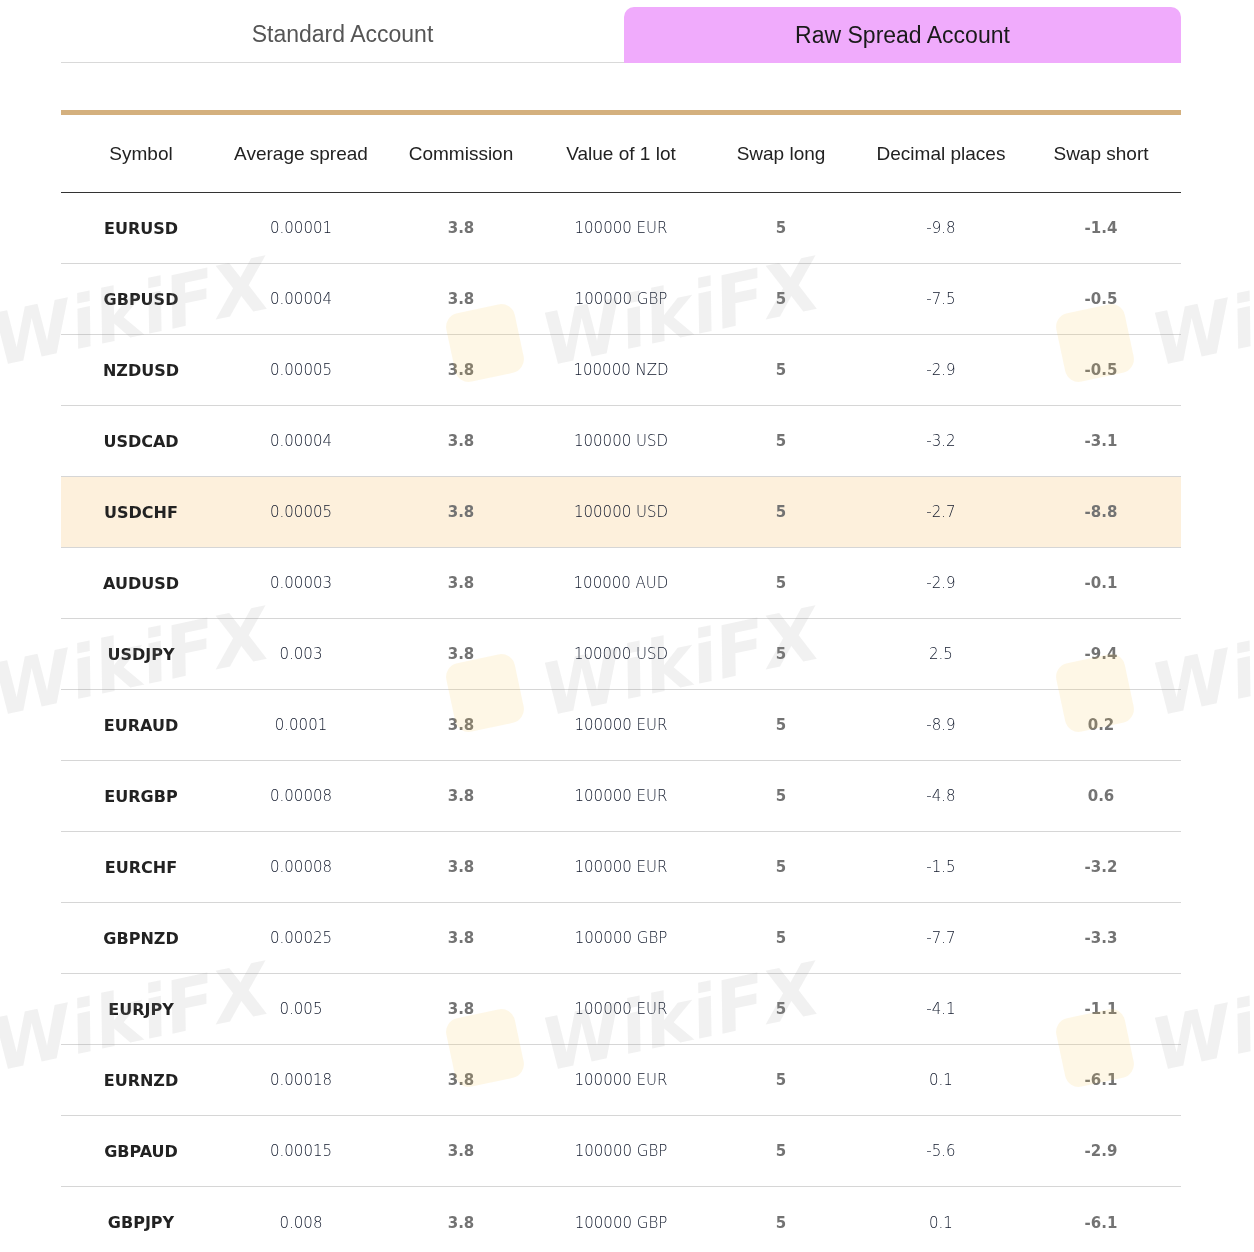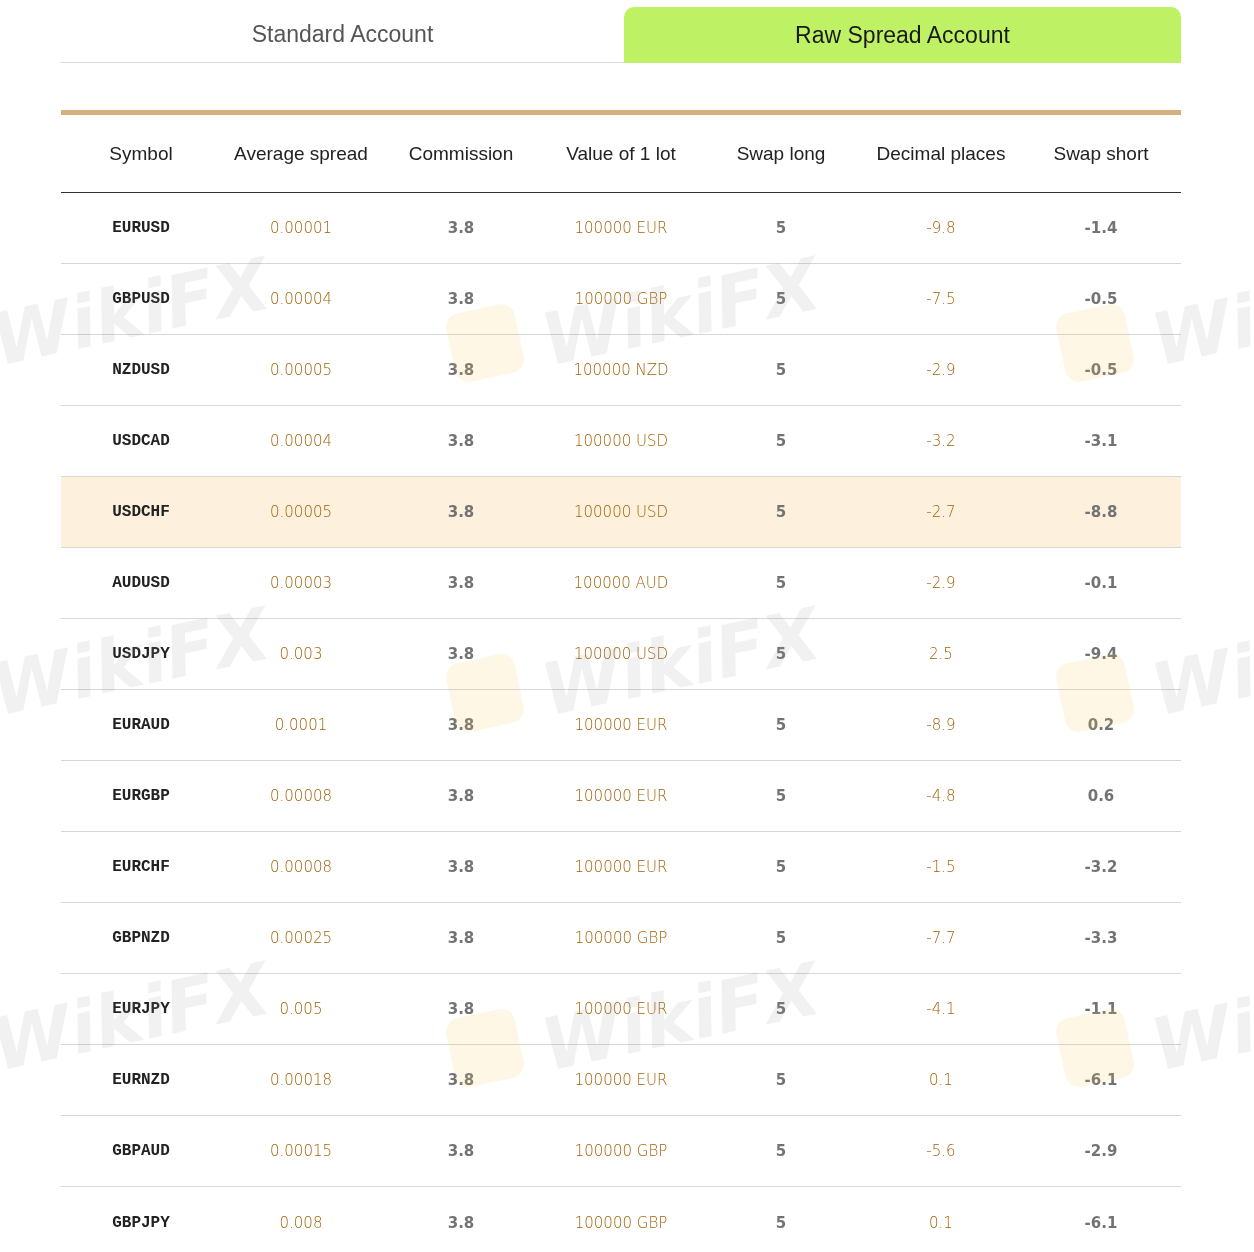--- a/index.html
+++ b/index.html
@@ -33,21 +33,21 @@
       cursor: pointer;
       box-sizing: border-box;
     }
     .tab.inactive {
       color: #555555;
       border-bottom: 1px solid #d9d9d9;
       flex: 0 0 563px;
     }
     .tab.active {
       color: #1a1a1a;
-      background: #bef264;
+      background: #f0abfc;
       border-radius: 10px 10px 0 0;
       flex: 0 0 557px;
     }
     .accent-bar {
       position: absolute;
       left: 61px;
       top: 110px;
       width: 1120px;
       height: 5px;
       background: #d4b07e;
@@ -86,22 +86,22 @@
     .row:last-child {
       border-bottom: none;
     }
     .td {
       display: flex;
       align-items: center;
       justify-content: center;
       font-size: 15px;
       color: #333333;
     }
-    .td.sym { font-weight: 600; color: #222222; font-size: 16px; font-family: Liberation Mono, monospace; }
-    .td.light { font-weight: 300; color: #a16207; }
+    .td.sym { font-weight: 600; color: #222222; font-size: 16px; }
+    .td.light { font-weight: 300; color: #0f172a; }
     .td.bold { font-weight: 600; color: #737373; text-align: center; }
     .watermark {
       position: absolute;
       font-family: "DejaVu Sans", sans-serif;
       font-weight: bold;
       font-style: italic;
       font-size: 72px;
       color: rgba(150,150,150,0.13);
       transform: rotate(-12deg);
       pointer-events: none;

